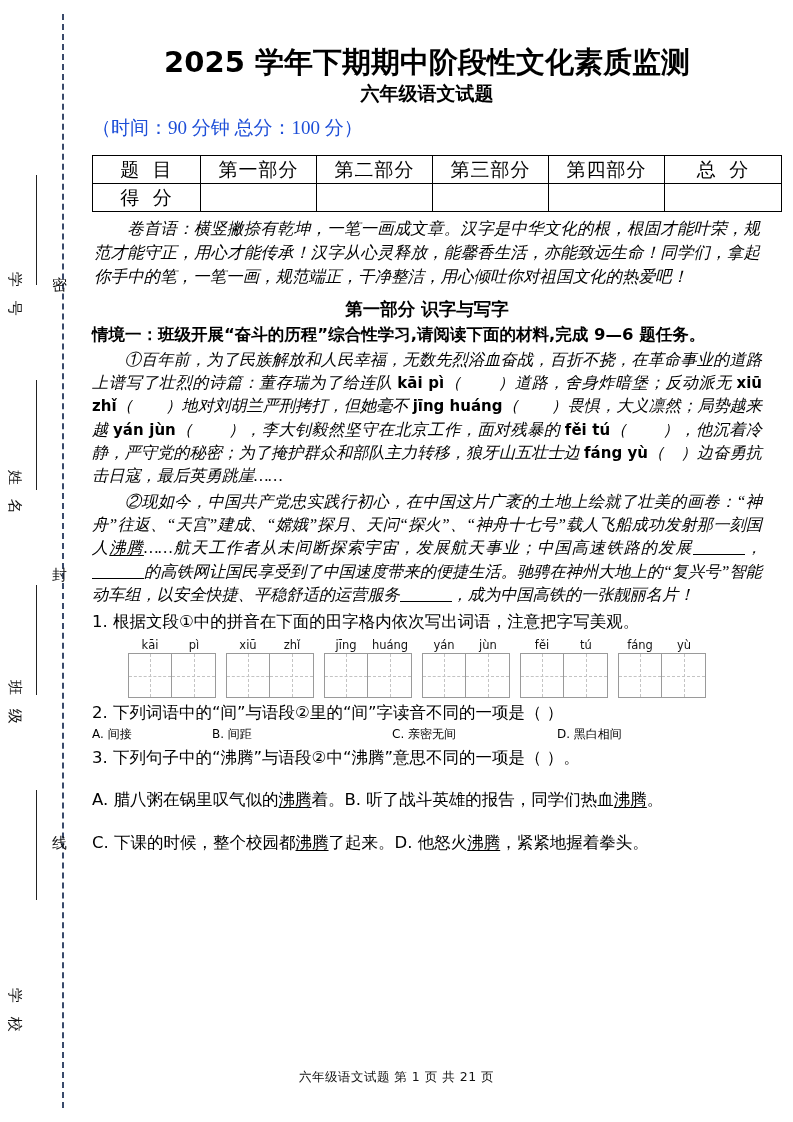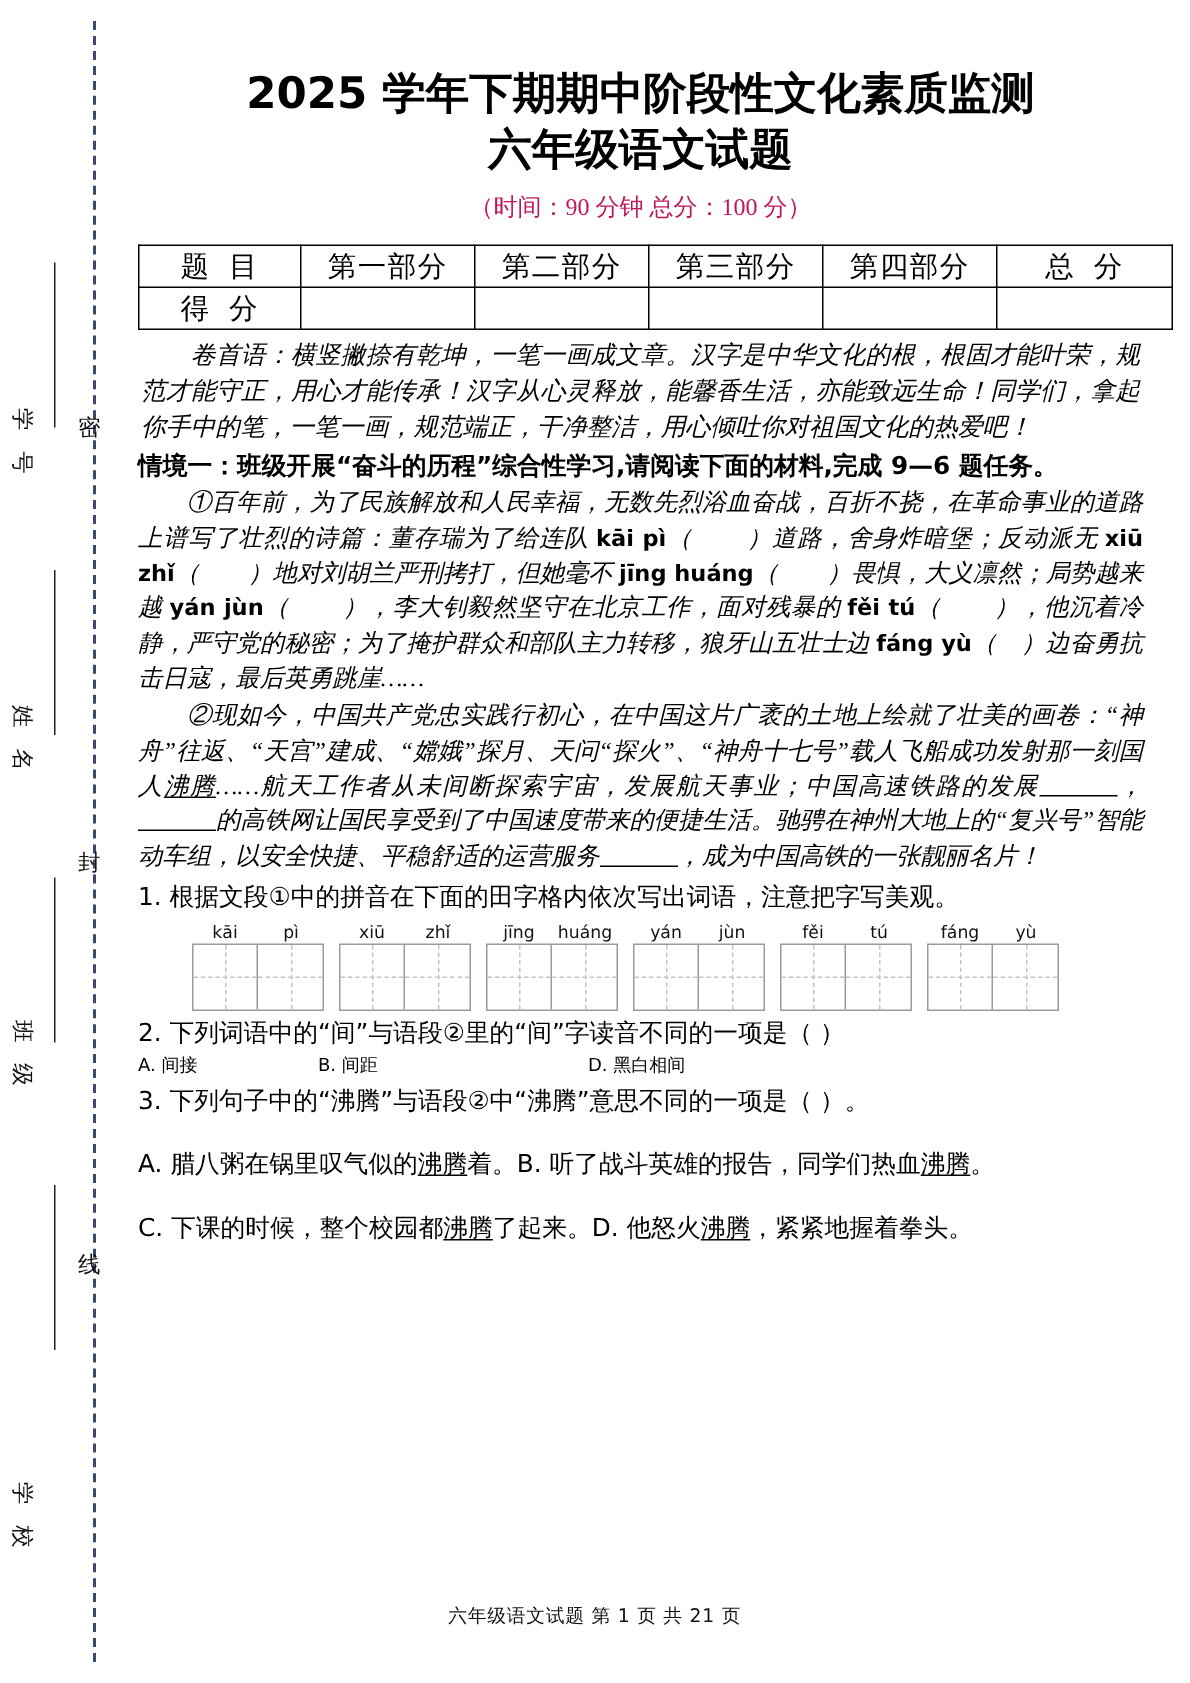--- a/index.html
+++ b/index.html
@@ -80,31 +80,31 @@
     line-height: 1.28;
     letter-spacing: 0px;
     margin: 0;
     padding-top: 44px;
     color: #000;
   }
   .title-sub {
     text-align: center;
     font-family: "DejaVu Sans", "Liberation Sans", sans-serif;
     font-weight: bold;
-    font-size: 29px;
+    font-size: 19px;
     line-height: 1.28;
     margin: 0;
     color: #000;
   }
   .title-meta {
-    text-align: center;
-    font-size: 16px;
+    text-align: left;
+    font-size: 19px;
     margin: 10px 0 0 0;
     font-family: "Liberation Serif", "DejaVu Serif", serif;
-    color: #be185d;
+    color: #1d4ed8;
   }
 
   
   .score-table {
     margin: 14px auto 0 auto;
     border-collapse: collapse;
     width: 645px;
     table-layout: fixed;
   }
   .score-table td {
@@ -305,20 +305,21 @@
         <td></td>
         <td></td>
       </tr>
     </tbody>
   </table>
 
   <div class="preface">
     <span class="ind"></span><span>卷首语：</span><span>横竖撇捺有乾坤，一笔一画成文章。汉字是中华文化的根，根固才能叶荣，规范才能守正，用心才能传承！汉字从心灵释放，能馨香生活，亦能致远生命！同学们，拿起你手中的笔，一笔一画，规范端正，干净整洁，用心倾吐你对祖国文化的热爱吧！</span>
   </div>
 
+  <div class="sec-head">第一部分  识字与写字</div>
 
   <div class="situation">情境一：班级开展“奋斗的历程”综合性学习,请阅读下面的材料,完成 9—6 题任务。</div>
 
   <div class="para">
     <span class="ind"></span><span>①</span><span>百年前，为了民族解放和人民幸福，无数先烈浴血奋战，百折不挠，在革命事业的道路上谱写了壮烈的诗篇：董存瑞为了给连队 </span><span class="py">kāi pì</span><span class="paren-blank">（&nbsp;&nbsp;&nbsp;&nbsp;&nbsp;&nbsp;&nbsp;&nbsp;</span><span>）道路，舍身炸暗堡；反动派无 </span><span class="py">xiū zhǐ</span><span class="paren-blank">（&nbsp;&nbsp;&nbsp;&nbsp;&nbsp;&nbsp;&nbsp;&nbsp;</span><span>）地对刘胡兰严刑拷打，但她毫不 </span><span class="py">jīng huáng</span><span class="paren-blank">（&nbsp;&nbsp;&nbsp;&nbsp;&nbsp;&nbsp;&nbsp;&nbsp;</span><span>）畏惧，大义凛然；局势越来越 </span><span class="py">yán jùn</span><span class="paren-blank">（&nbsp;&nbsp;&nbsp;&nbsp;&nbsp;&nbsp;&nbsp;&nbsp;</span><span>），李大钊毅然坚守在北京工作，面对残暴的 </span><span class="py">fěi tú</span><span class="paren-blank">（&nbsp;&nbsp;&nbsp;&nbsp;&nbsp;&nbsp;&nbsp;&nbsp;</span><span>），他沉着冷静，严守党的秘密；为了掩护群众和部队主力转移，狼牙山五壮士边 </span><span class="py">fáng yù</span><span class="paren-blank">（&nbsp;&nbsp;&nbsp;&nbsp;</span><span>）边奋勇抗击日寇，最后英勇跳崖……</span>
   </div>
 
   <div class="para">
     <span class="ind"></span><span>②</span><span>现如今，中国共产党忠实践行初心，在中国这片广袤的土地上绘就了壮美的画卷：“神舟”往返、“天宫”建成、“嫦娥”探月、天问“探火”、“神舟十七号”载人飞船成功发射那一刻国人</span><span class="uline">沸腾</span><span>……航天工作者从未间断探索宇宙，发展航天事业；中国高速铁路的发展</span><span class="blank-u"></span><span>，</span><span class="blank-u"></span><span>的高铁网让国民享受到了中国速度带来的便捷生活。驰骋在神州大地上的“复兴号”智能动车组，以安全快捷、平稳舒适的运营服务</span><span class="blank-u"></span><span>，成为中国高铁的一张靓丽名片！</span>
   </div>
@@ -391,20 +392,21 @@
     </div>
   </div>
 
   <div class="q">
     <span>2.</span>
     <span>下列词语中的“间”与语段②里的“间”字读音不同的一项是（        ）</span>
   </div>
   <div class="q-opts">
     <span class="opt" style="width:120px">A. 间接</span>
     <span class="opt" style="width:180px">B. 间距</span>
+    <span class="opt" style="width:165px">C. 亲密无间</span>
     <span class="opt">D. 黑白相间</span>
   </div>
 
   <div class="q">
     <span>3.</span>
     <span>下列句子中的“沸腾”与语段②中“沸腾”意思不同的一项是（        ）。</span>
   </div>
   <div class="opts-flow">
     <span><span>A. 腊八粥在锅里叹气似的</span><span class="uline">沸腾</span><span>着。</span></span><span><span>B. 听了战斗英雄的报告，同学们热血</span><span class="uline">沸腾</span><span>。</span></span>
   </div>

